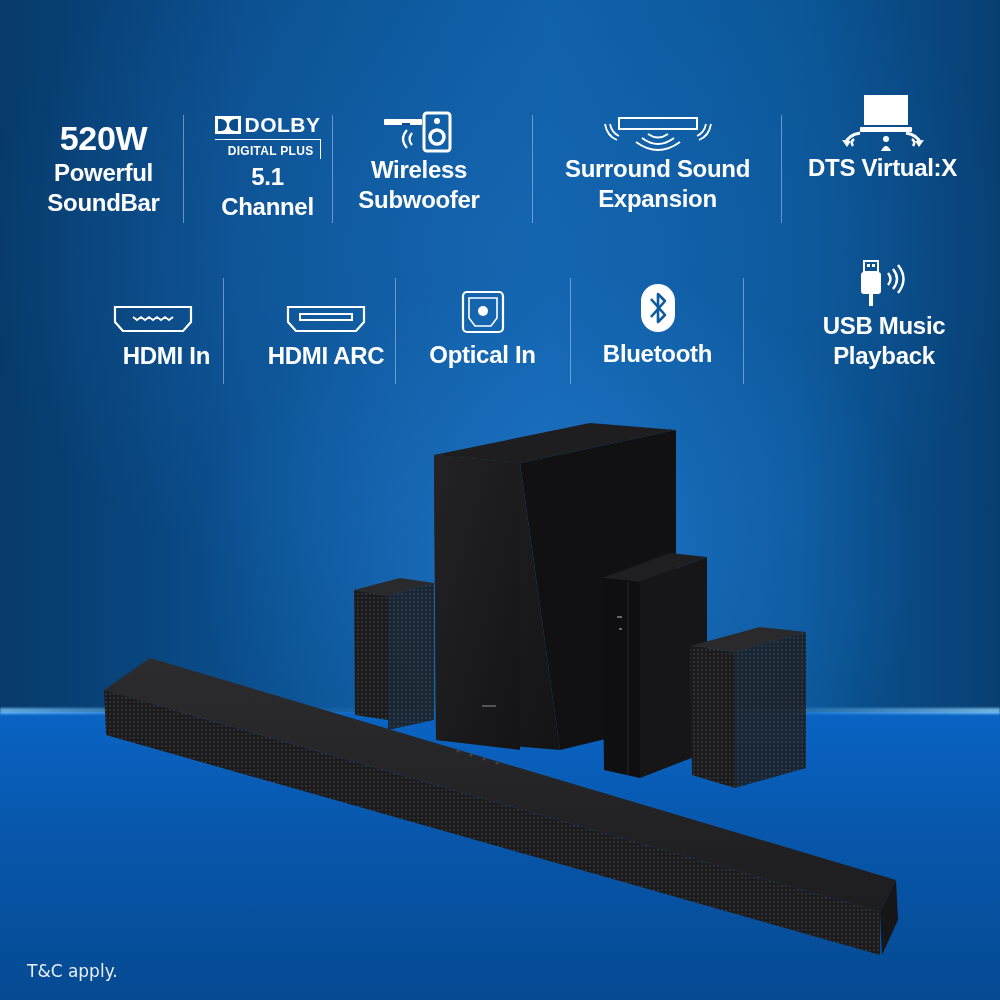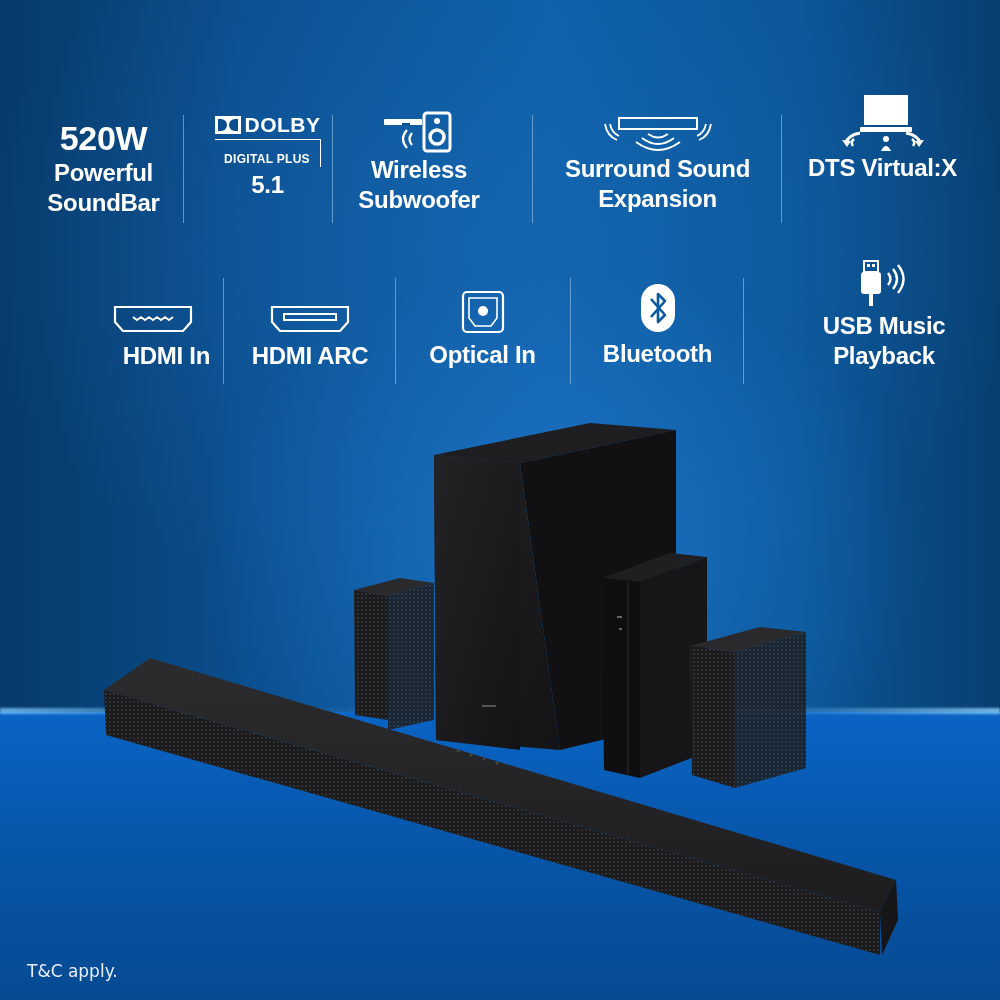--- a/index.html
+++ b/index.html
@@ -24,27 +24,27 @@
   .feature {
     position: absolute; text-align: center; font-weight: bold;
     font-size: 24px; line-height: 30px; letter-spacing: -0.3px;
   }
   .feature .label { display: block; white-space: nowrap; }
   .big { font-size: 34px; line-height: 40px; display: block; }
   .divider {
     position: absolute; width: 1px; background: rgba(170,205,240,0.55);
   }
   .icon { display: block; margin: 0 auto; }
-  .dolby-logo { display: inline-block; text-align: center; margin-bottom: 2px; }
+  .dolby-logo { display: inline-block; text-align: right; margin-bottom: 2px; }
   .dolby-top { display: flex; align-items: center; gap: 4px; font-size: 21px; line-height: 22px; font-weight: bold; letter-spacing: 0.5px; }
   .dolby-dd { display: inline-flex; width: 26px; height: 18px; background: #fff; position: relative; }
   .dolby-dd::before, .dolby-dd::after { content: ""; position: absolute; top: 3px; width: 9px; height: 12px; background: #0a4e8d; }
   .dolby-dd::before { left: 3px; border-radius: 0 7px 7px 0; }
   .dolby-dd::after { right: 3px; border-radius: 7px 0 0 7px; }
-  .dolby-bottom { font-size: 12px; line-height: 14px; font-weight: bold; border-top: 1.5px solid #fff; border-right: 1.5px solid #fff; padding: 12px 6px 1px 6px; margin-top: 3px; letter-spacing: 0.3px; }
+  .dolby-bottom { font-size: 12px; line-height: 14px; font-weight: bold; border-top: 1.5px solid #fff; border-right: 1.5px solid #fff; padding: 4px 6px 1px 6px; margin-top: 3px; letter-spacing: 0.3px; }
   .tnc { position: absolute; left: 27px; top: 961px; font-size: 17px; color: #e8eef6; font-family: "DejaVu Sans", sans-serif; }
   .product { position: absolute; left: 0; top: 0; }
 </style>
 </head>
 <body>
 
 <div class="floor"></div>
 <div class="horizon"></div>
 
 <div class="feature" style="left:36px; top:118px; width:135px;">
@@ -56,20 +56,21 @@
 
 <div class="feature" style="left:200px; top:114px; width:135px;">
   <div class="dolby-logo">
     <div class="dolby-top">
         <span class="dolby-dd"></span>
         <span>DOLBY</span>
       </div>
     <div class="dolby-bottom">DIGITAL PLUS</div>
   </div>
   <span class="label">5.1</span>
+  <span class="label">Channel</span>
 </div>
 <div class="divider" style="left:332px; top:115px; height:108px;"></div>
 
 <div class="feature" style="left:339px; top:111px; width:160px;">
   <svg class="icon" width="74" height="44" viewBox="0 0 74 44">
     <rect x="2" y="8" width="38" height="6" rx="1" fill="#fff"></rect>
     <rect x="20" y="12" width="8" height="2" fill="#0a4e8d"></rect>
     <path d="M30 22 q-5 6 0 12 M25 19 q-8 9 0 18" stroke="#fff" stroke-width="2.2" fill="none"></path>
     <rect x="42" y="2" width="26" height="38" rx="3" fill="none" stroke="#fff" stroke-width="3"></rect>
     <circle cx="55" cy="10" r="3" fill="#fff"></circle>
@@ -107,21 +108,21 @@
 
 <div class="feature" style="left:95px; top:305px; width:115px;text-align:right;">
   <svg class="icon" width="80" height="28" viewBox="0 0 80 28">
     <path d="M2 2 H78 V17 L70 26 H10 L2 17 Z" fill="none" stroke="#fff" stroke-width="2.2"></path>
     <path d="M20 12 l4 3 l4 -3 l4 3 l4 -3 l4 3 l4 -3 l4 3 l4 -3 l4 3 l4 -3" stroke="#fff" stroke-width="1.8" fill="none"></path>
   </svg>
   <span class="label" style="margin-top:8px;">HDMI In</span>
 </div>
 <div class="divider" style="left:223px; top:278px; height:106px;"></div>
 
-<div class="feature" style="left:245px; top:305px; width:130px;">
+<div class="feature" style="left:261px; top:305px; width:130px;">
   <svg class="icon" width="80" height="28" viewBox="0 0 80 28">
     <path d="M2 2 H78 V17 L70 26 H10 L2 17 Z" fill="none" stroke="#fff" stroke-width="2.2"></path>
     <rect x="14" y="9" width="52" height="6" fill="none" stroke="#fff" stroke-width="2"></rect>
   </svg>
   <span class="label" style="margin-top:8px;">HDMI ARC</span>
 </div>
 <div class="divider" style="left:395px; top:278px; height:106px;"></div>
 
 <div class="feature" style="left:415px; top:290px; width:135px;text-align:center;">
   <svg class="icon" width="44" height="44" viewBox="0 0 44 44">

